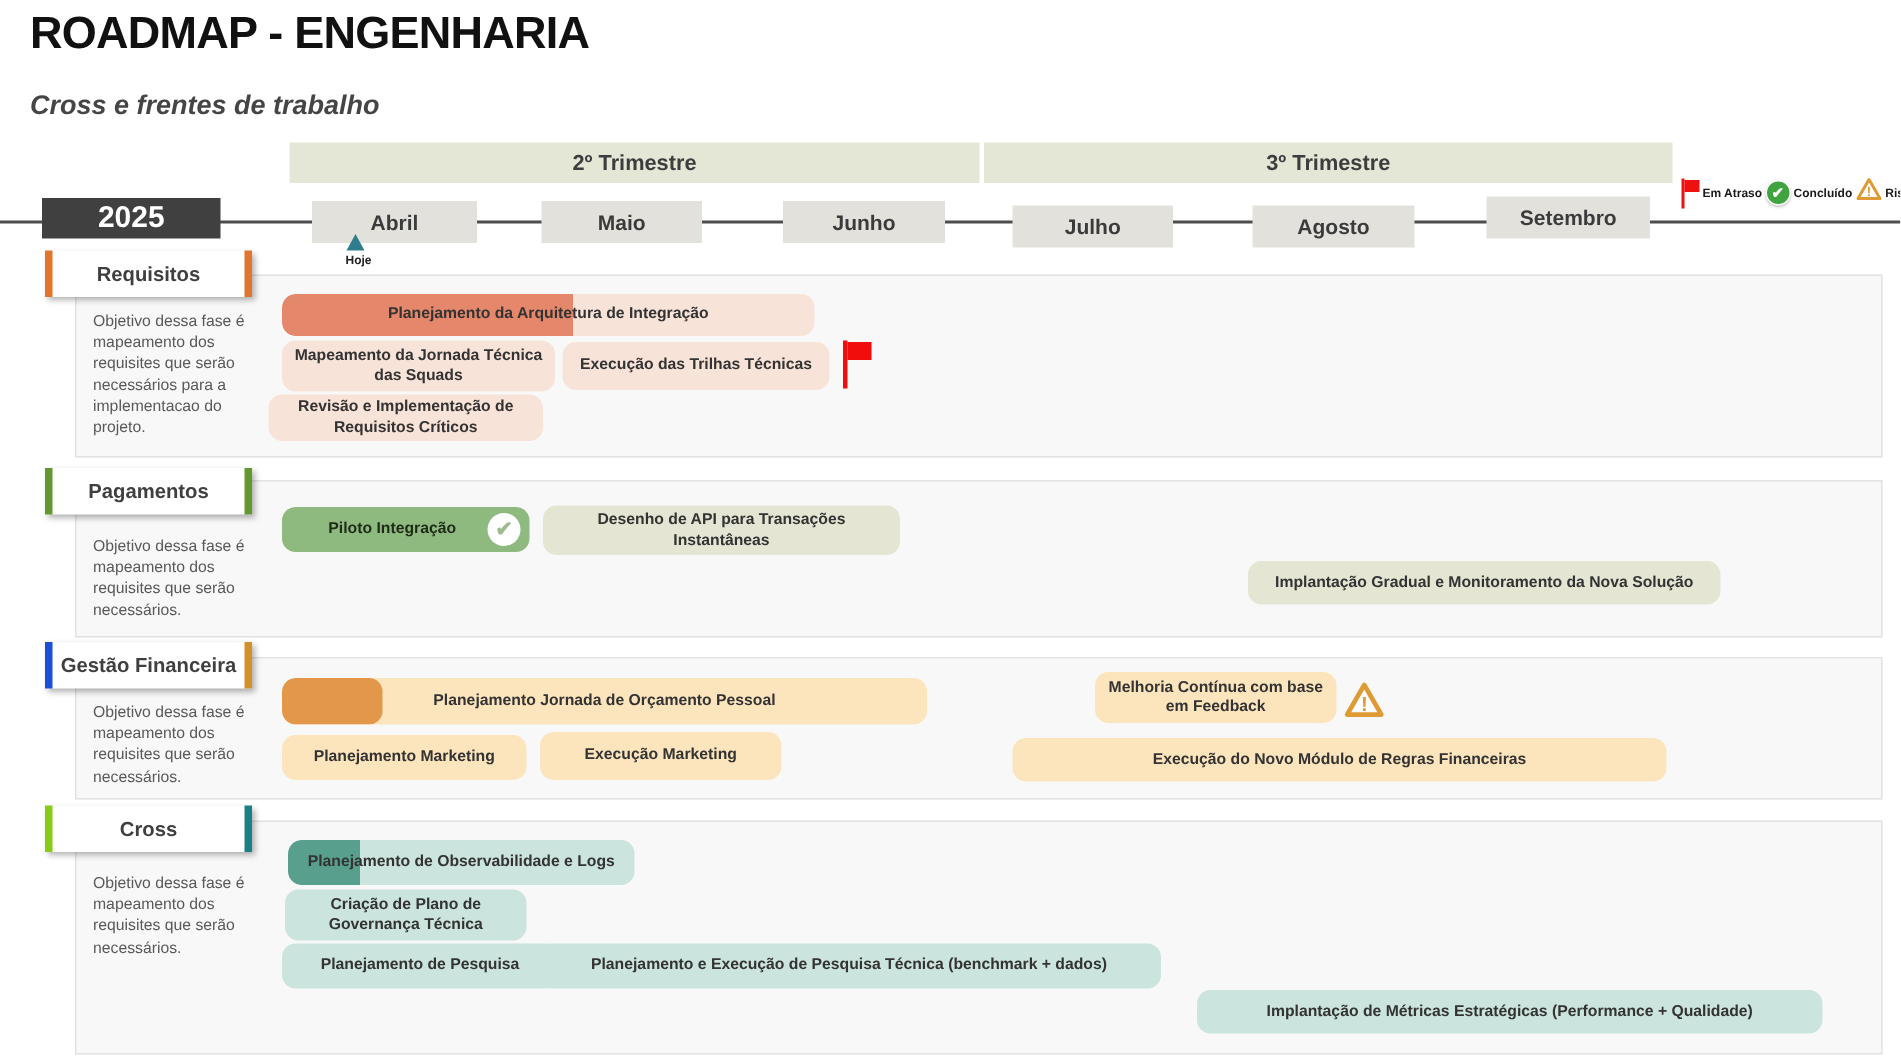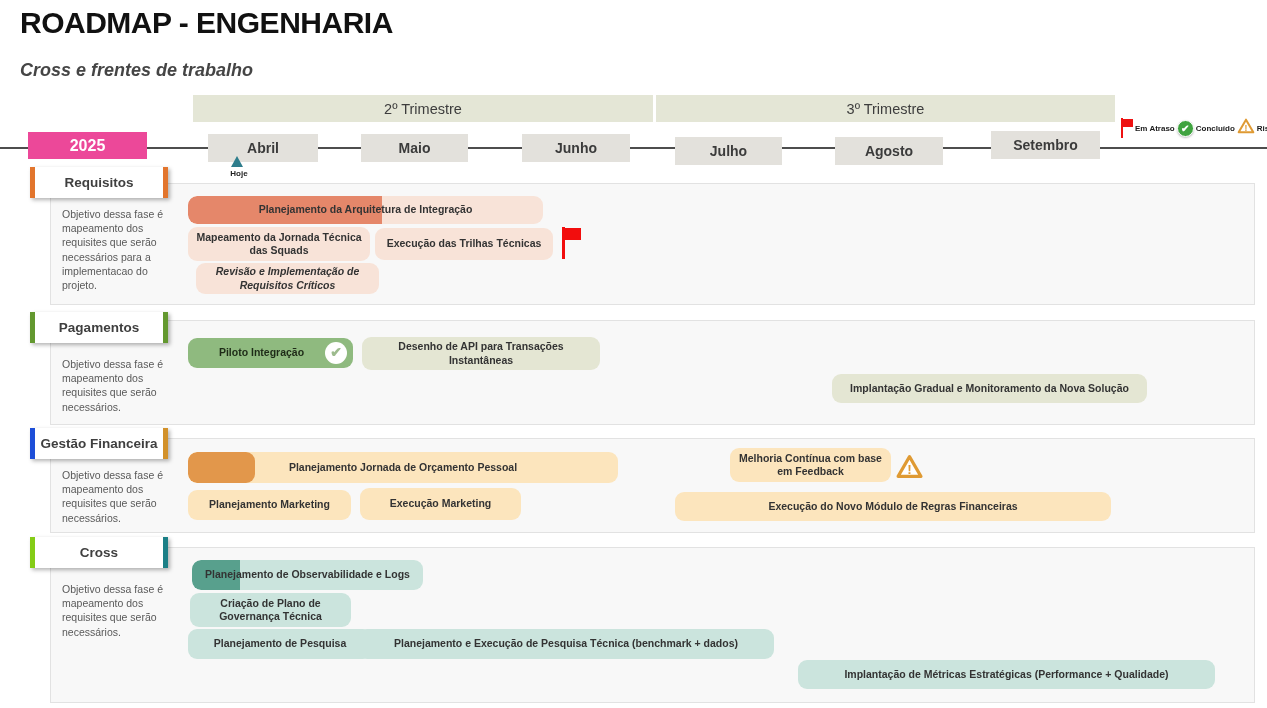--- a/index.html
+++ b/index.html
@@ -5,25 +5,25 @@
   html,body{margin:0;padding:0;background:#fff;}
   #stage{position:relative;width:1267px;height:708px;background:#fff;overflow:hidden;
          font-family:"Liberation Sans", sans-serif;color:#222;}
 
   
   .title{position:absolute;left:20px;top:6px;font-size:30px;font-weight:800;color:#111;letter-spacing:-0.5px;}
   .subtitle{position:absolute;left:20px;top:60px;font-size:18px;font-weight:700;font-style:italic;color:#454545;}
 
   
   .quarter{position:absolute;top:95px;height:27px;background:#e4e6d6;color:#3d3d3d;
-           font-size:14.5px;font-weight:400;display:flex;align-items:center;justify-content:center;}
+           font-size:14.5px;font-weight:700;display:flex;align-items:center;justify-content:center;}
   .q2{left:193px;width:460px;} .q3{left:656px;width:459px;}
   .tl-line{position:absolute;top:147px;left:0;width:1267px;height:2px;background:#4d4d4d;}
-  .year{position:absolute;left:28px;top:132px;width:119px;height:27px;background:#ec4899;color:#fff;
-        font-size:16px;font-weight:700;display:flex;align-items:center;justify-content:center;}
+  .year{position:absolute;left:28px;top:132px;width:119px;height:27px;background:#404040;color:#fff;
+        font-size:20px;font-weight:700;display:flex;align-items:center;justify-content:center;}
   .month{position:absolute;height:28px;background:#e3e1dc;color:#3b3b3b;font-size:14px;font-weight:700;
          display:flex;align-items:center;justify-content:center;}
   .m0{left:208px;top:134px;width:110px;} .m1{left:361px;top:134px;width:107px;}
   .m2{left:522px;top:134px;width:108px;} .m3{left:675px;top:137px;width:107px;}
   .m4{left:835px;top:137px;width:108px;} .m5{left:991px;top:131px;width:109px;}
 
   .today-tri{position:absolute;left:231px;top:156px;width:0;height:0;
              border-left:6px solid transparent;border-right:6px solid transparent;border-bottom:11px solid #2e7d8c;}
   .today-lbl{position:absolute;left:224px;top:169px;width:30px;text-align:center;font-size:8px;font-weight:700;color:#222;}
 
@@ -62,21 +62,21 @@
   .bar .txt{position:relative;z-index:2;}
 
   .req{background:#f8e3d8;}   .req .fill{background:#e5876a;}
   .pag{background:#e4e6d3;}   .pag-done{background:#8fba7f;color:#1e2b17;}
   .ges{background:#fce5bd;}   .ges .fill{background:#e2974b;border-radius:9px;}
   .cro{background:#cbe4dd;}   .cro .fill{background:#58a08d;}
 
   .r1{left:188px;top:196px;width:355px;height:28px;}
   .r2{left:188px;top:227px;width:182px;height:34px;}
   .r3{left:375px;top:228px;width:178px;height:32px;}
-  .r4{left:196px;top:263px;width:183px;height:31px;font-style:italic;}
+  .r4{left:179px;top:263px;width:183px;height:31px;}
 
   .p1{left:188px;top:338px;width:165px;height:30px;}
   .p2{left:362px;top:337px;width:238px;height:33px;}
   .p3{left:608px;top:338px;width:241px;height:30px;}
   .p4{left:832px;top:374px;width:315px;height:29px;}
 
   .g1{left:188px;top:452px;width:430px;height:31px;}
   .g2{left:730px;top:448px;width:161px;height:34px;}
   .g3{left:188px;top:490px;width:163px;height:30px;}
   .g4{left:360px;top:488px;width:161px;height:32px;}

